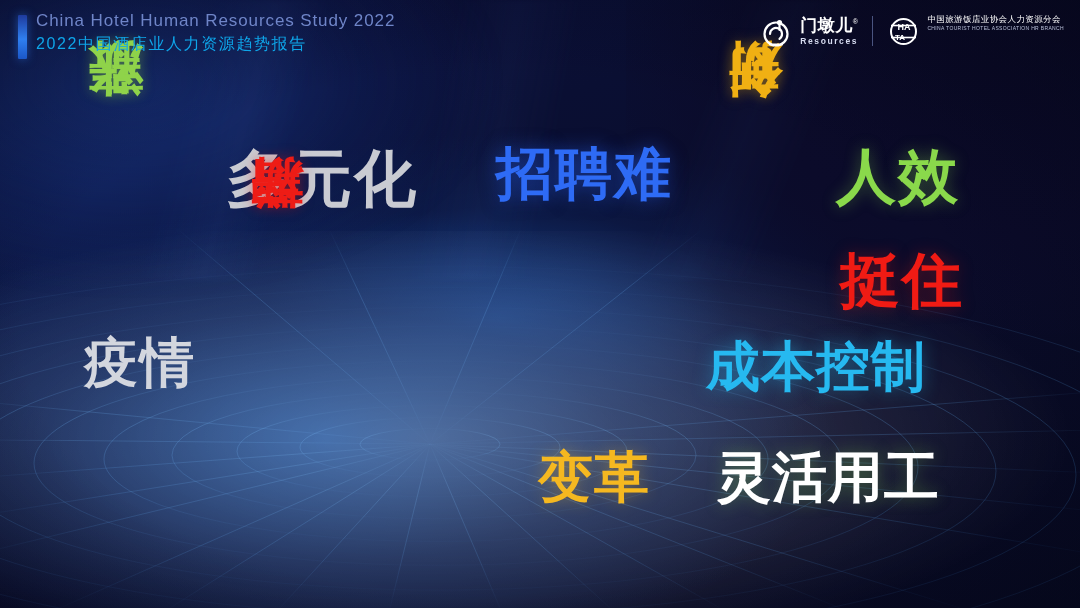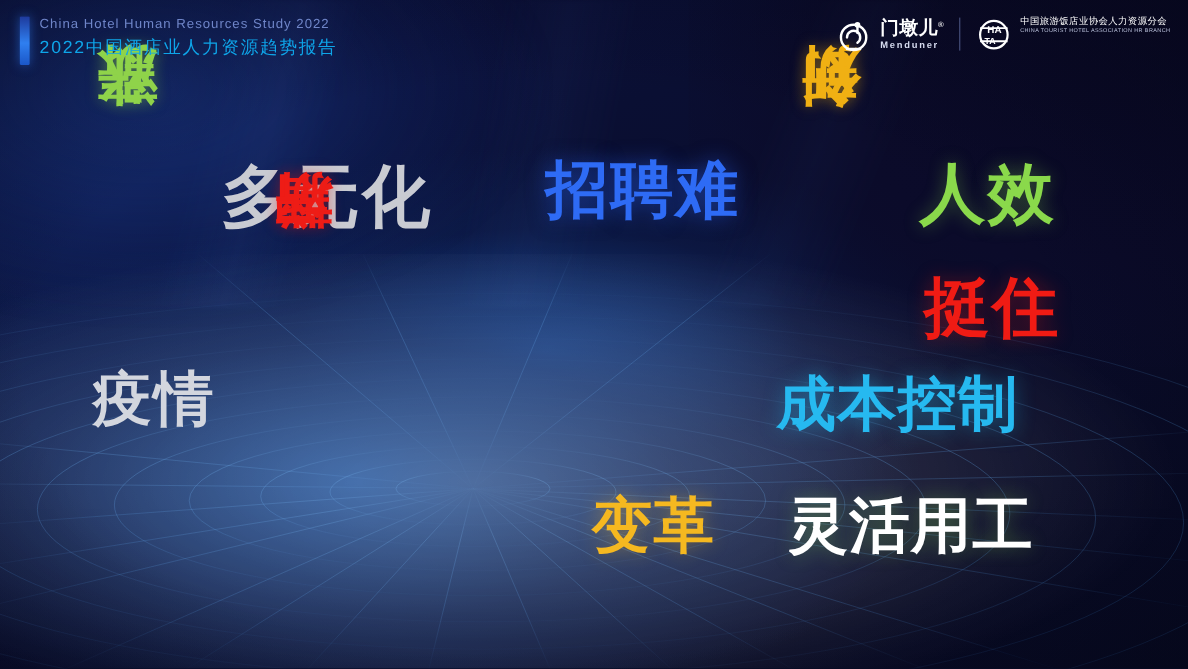--- a/index.html
+++ b/index.html
@@ -93,21 +93,21 @@
     border-radius: 1px;
     background: linear-gradient(180deg, #1e3a9c 0%, #2f7ff0 55%, #1b57c8 100%);
     box-shadow: 0 0 10px rgba(45,120,240,0.55);
   }
   .hdr-text {
     position: absolute;
     left: 36px;
     top: 12px;
   }
   .hdr-en {
-    font-size: 12px;
+    font-size: 17px;
     letter-spacing: 0.9px;
     color: #6f85c8;
     line-height: 18px;
     white-space: nowrap;
   }
   .hdr-cn {
     font-size: 16px;
     letter-spacing: 1.6px;
     color: #0ea5e9;
     line-height: 22px;
@@ -207,21 +207,21 @@
     text-shadow: 0 0 36px rgba(120,180,255,0.45), 0 0 10px rgba(255,255,255,0.35);
   }
   .w-zhaopinnan {
     left: 496px; top: 145px;
     font-size: 57px;
     color: #2e6bf5;
     letter-spacing: 2px;
     text-shadow: 0 0 18px rgba(40,100,250,0.5);
   }
   .w-duoyuanhua {
-    left: 201px; top: 148px;
+    left: 226px; top: 148px;
     font-size: 62px;
     color: #c9cbd2;
     letter-spacing: 2px;
   }
   .w-zhangxin-green {
     left: 88px; top: 140px;
     font-size: 55px;
     color: #8fd34a;
     letter-spacing: 1px;
     writing-mode: vertical-rl;
@@ -372,21 +372,21 @@
           <svg width="34" height="34" viewBox="0 0 34 34">
             <circle cx="17" cy="20" r="11.5" fill="none" stroke="#ffffff" stroke-width="2.2"></circle>
             <path d="M17 20 m-6 0 a6 6 0 1 1 9.5 4.8" fill="none" stroke="#ffffff" stroke-width="2.2" stroke-linecap="round"></path>
             <circle cx="20.5" cy="8.5" r="2.6" fill="#ffffff"></circle>
             <path d="M20.5 11 L20.5 16" stroke="#ffffff" stroke-width="2.2" stroke-linecap="round"></path>
             <path d="M11 30.5 L23 30.5" stroke="#ffffff" stroke-width="2.2" stroke-linecap="round"></path>
           </svg>
         </div>
         <div class="logo-words">
           <div class="logo-cn"><span>门墩儿</span><span class="reg">®</span></div>
-          <div class="logo-en">Menduner</div>
+          <div class="logo-en">Resources</div>
         </div>
       </div>
 
       <div class="logo-divider"></div>
 
       <div class="logo-cthahr">
         <div class="cth-mark">
           <svg width="33" height="33" viewBox="0 0 33 33">
             <circle cx="16.5" cy="16.5" r="12.5" fill="none" stroke="#ffffff" stroke-width="2"></circle>
             <path d="M4 10.5 L29 10.5" stroke="#ffffff" stroke-width="1.6"></path>

